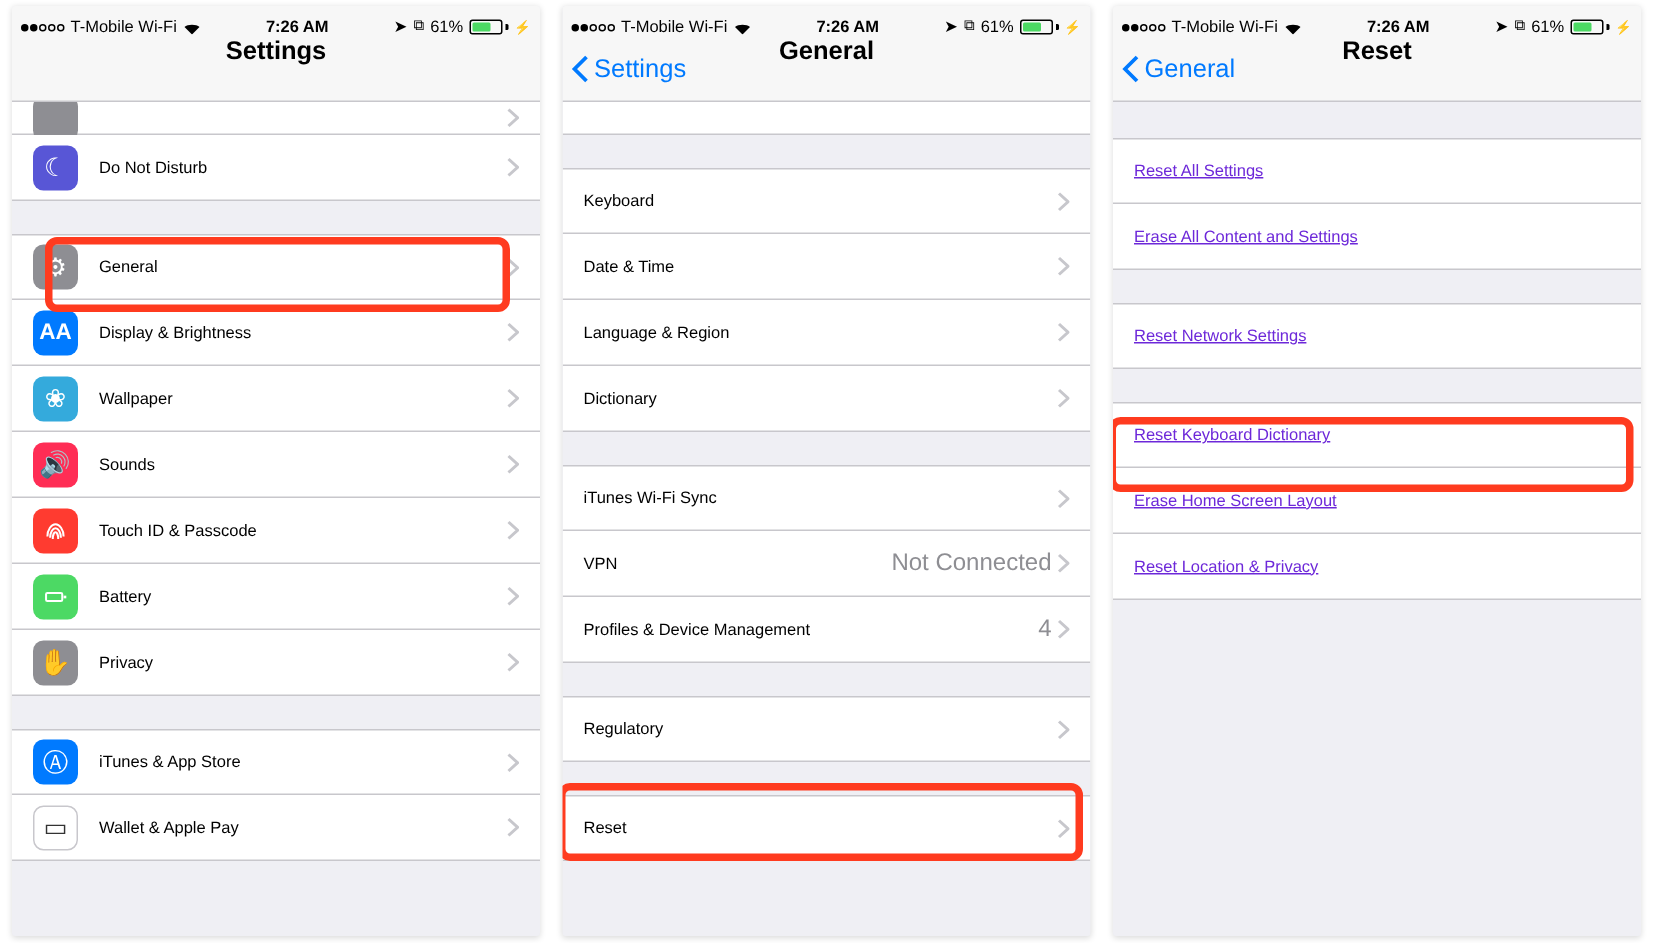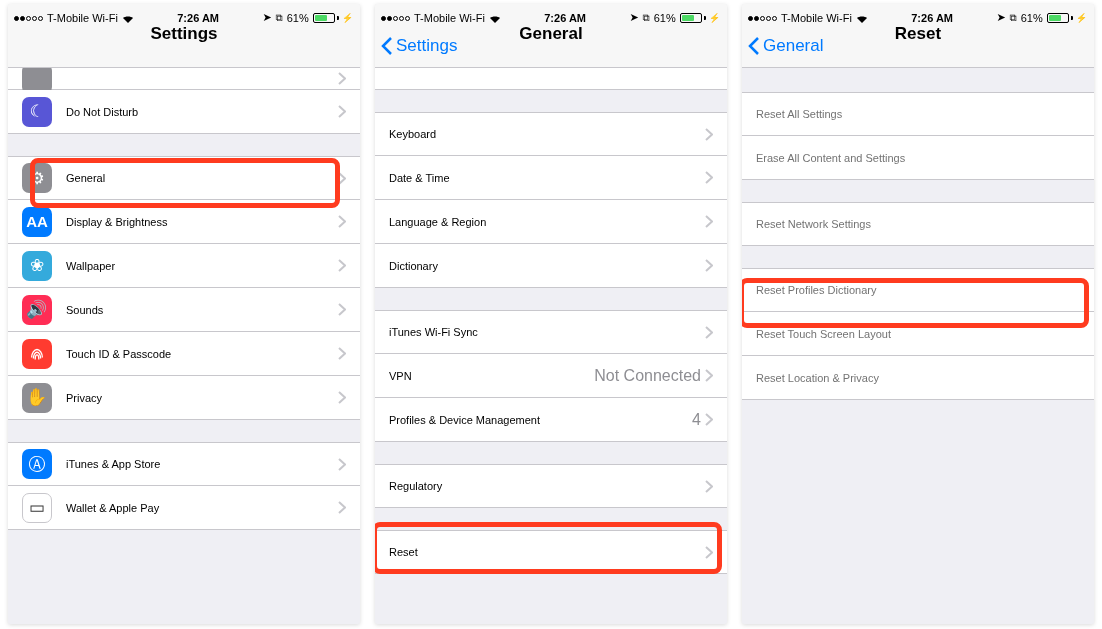--- a/index.html
+++ b/index.html
@@ -87,21 +87,21 @@
     border-radius:7px;
     margin-right:14px;
     display:flex; align-items:center; justify-content:center;
     flex-shrink:0;
   }
   .row .label {
     font-size:11px;
     color:#000;
     flex:1;
   }
-  .row .label.blue { color:#737373; }
+  .row .label.blue { color:#6d28d9;text-decoration:underline; }
   .row .detail { font-size:16px; color:#8e8e93; margin-right:4px;}
   .chevron { flex-shrink:0; }
   .chevron svg { width:8px; height:13px; display:block; }
   .chevron svg polyline { stroke:#c7c7cc; stroke-width:2; fill:none; }
   
   .hl {
     position:absolute;
     border: 5px solid #ff3b1f;
     border-radius:8px;
     pointer-events:none;
@@ -238,20 +238,34 @@
             </svg>
           </div>
         <div class="label">Touch ID &amp; Passcode</div>
         <span class="chevron">
             <svg viewBox="0 0 8 13">
               <polyline points="1,1 7,6.5 1,12"></polyline>
             </svg>
           </span>
       </div>
       <div class="row">
+        <div class="icon-slot ic-green">
+            <svg class="ic-svg" viewBox="0 0 20 20">
+              <rect x="3" y="7" width="12" height="6" rx="1" fill="none" stroke="#fff" stroke-width="1.5"></rect>
+              <rect x="16" y="9" width="2" height="2" fill="#fff"></rect>
+            </svg>
+          </div>
+        <div class="label">Battery</div>
+        <span class="chevron">
+            <svg viewBox="0 0 8 13">
+              <polyline points="1,1 7,6.5 1,12"></polyline>
+            </svg>
+          </span>
+      </div>
+      <div class="row">
         <div class="icon-slot ic-gray">
             <span class="ic-glyph">✋</span>
           </div>
         <div class="label">Privacy</div>
         <span class="chevron">
             <svg viewBox="0 0 8 13">
               <polyline points="1,1 7,6.5 1,12"></polyline>
             </svg>
           </span>
       </div>
@@ -469,24 +483,24 @@
         <div class="label blue">Erase All Content and Settings</div>
       </div>
     </div>
     <div class="group">
       <div class="row">
         <div class="label blue">Reset Network Settings</div>
       </div>
     </div>
     <div class="group">
       <div class="row">
-        <div class="label blue">Reset Profiles Dictionary</div>
-      </div>
-      <div class="row">
-        <div class="label blue">Reset Touch Screen Layout</div>
+        <div class="label blue">Reset Keyboard Dictionary</div>
+      </div>
+      <div class="row">
+        <div class="label blue">Erase Home Screen Layout</div>
       </div>
       <div class="row">
         <div class="label blue">Reset Location &amp; Privacy</div>
       </div>
     </div>
   </div>
   <div class="hl" style="left:-3px; top:274px; width:350px; height:50px;"></div>
 </div>
 
 </body></html>

